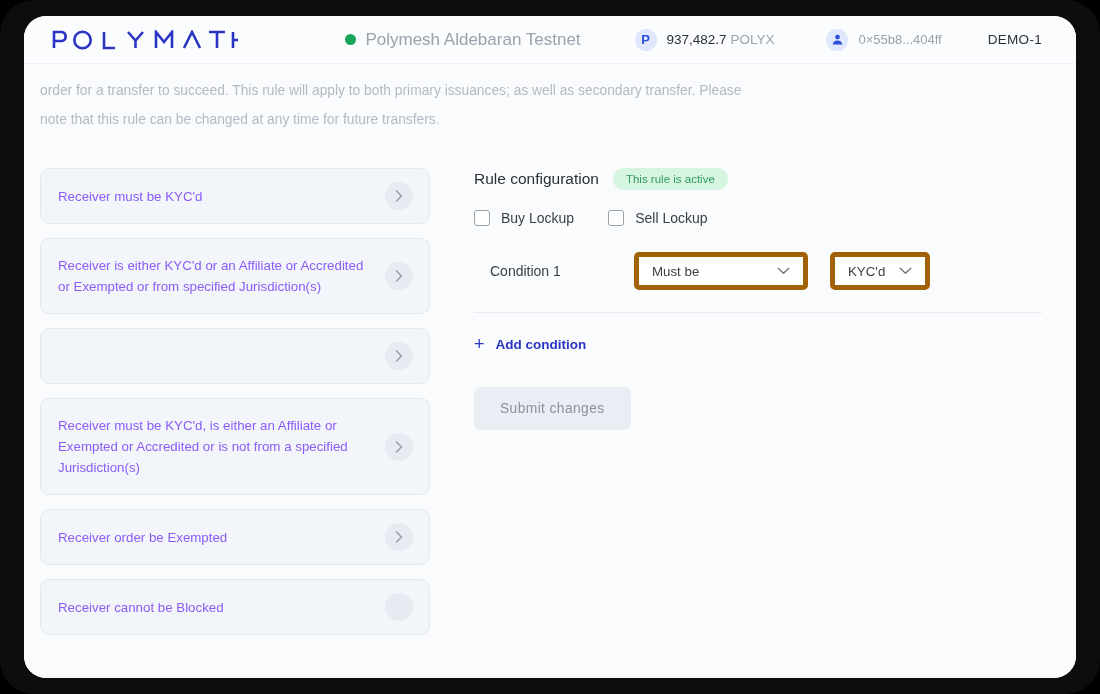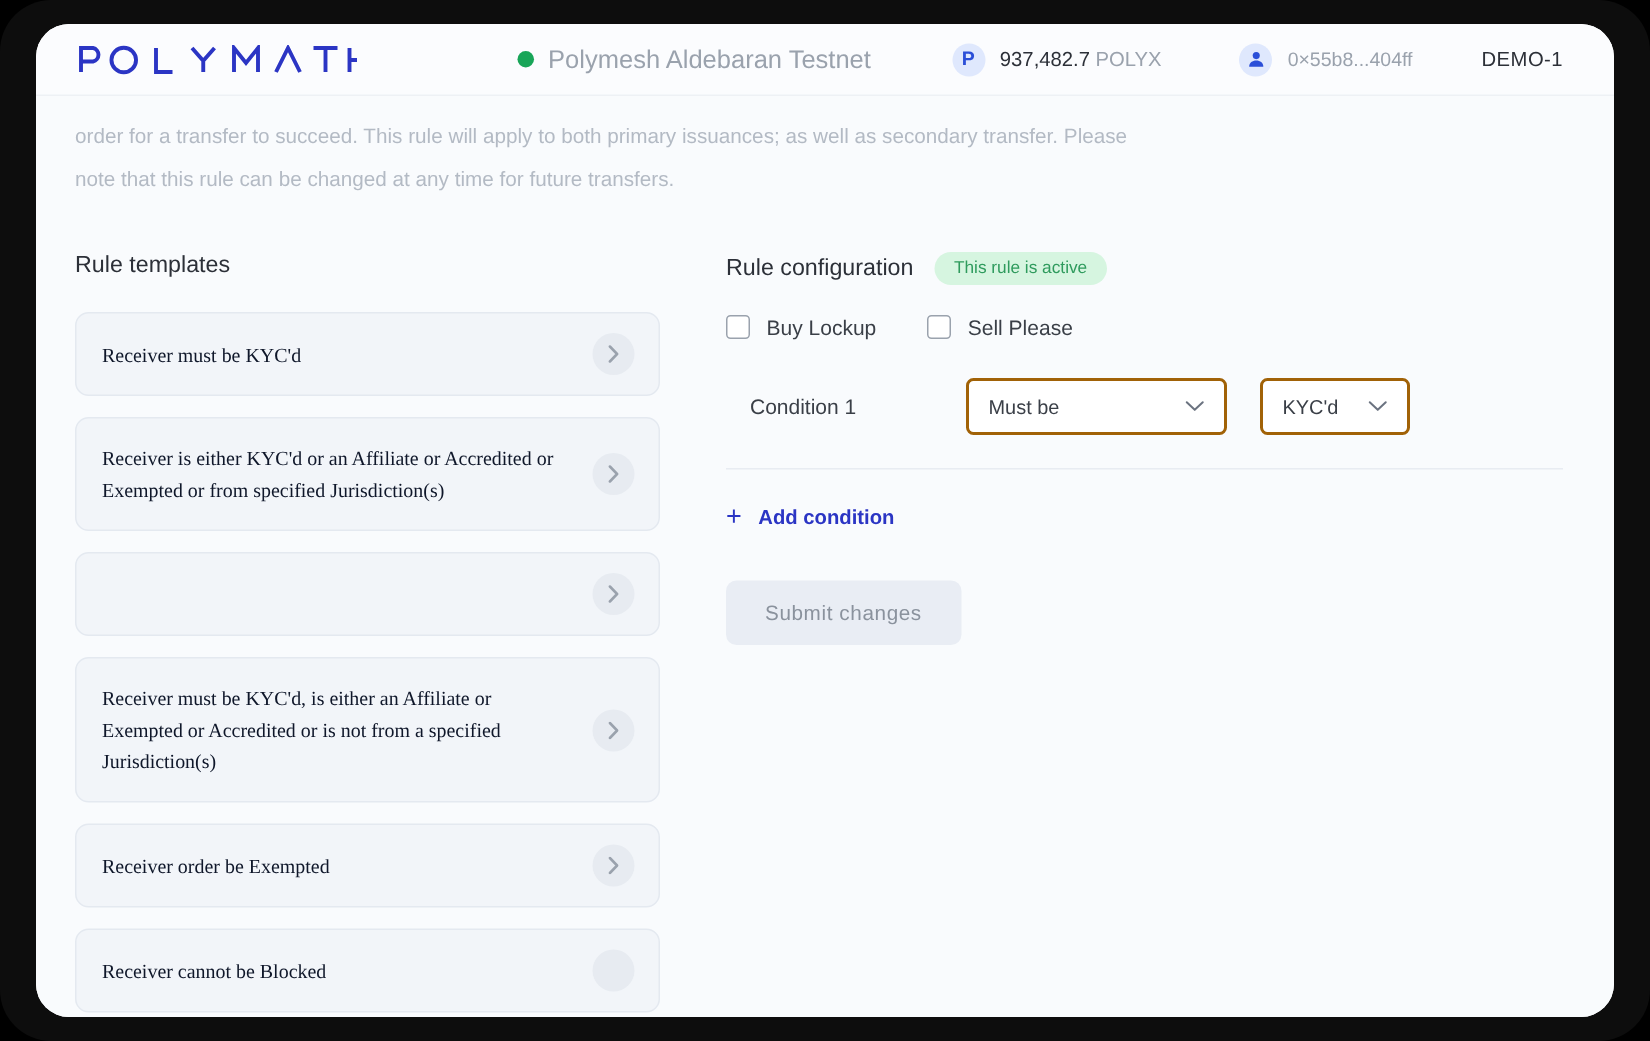--- a/index.html
+++ b/index.html
@@ -137,21 +137,21 @@
     color: #2c3038;
     letter-spacing: .3px;
     white-space: nowrap;
   }
 
   
   .page {
     position: relative;
     height: 614px;
     background: #f9fbfd;
-    padding: 0 34px 0 26px;
+    padding: 0 34px 0 16px;
     overflow: hidden;
   }
 
   .intro {
     padding-top: 12px;
     max-width: 720px;
     font-size: 13.8px;
     line-height: 29px;
     color: #b3bac4;
   }
@@ -180,22 +180,21 @@
     padding: 16px 64px 16px 17px;
     margin-bottom: 14px;
     min-height: 56px;
     display: flex;
     align-items: center;
     cursor: pointer;
   }
   .template-card .txt {
     font-size: 13.3px;
     line-height: 21px;
-    color: #0f172a;
-    font-family: Liberation Serif, serif;
+    color: #8b5cf6;
   }
   .chevron-btn {
     position: absolute;
     right: 16px;
     top: 50%;
     transform: translateY(-50%);
     width: 28px; height: 28px;
     border-radius: 50%;
     background: #e7ebf1;
     display: flex;
@@ -266,21 +265,21 @@
   .cond-label {
     font-size: 14px;
     color: #3a3f47;
     width: 160px;
     flex: none;
     padding-left: 16px;
   }
   .select {
     height: 38px;
     background: #ffffff;
-    border: 2px solid #a16207;
+    border: 5px solid #a16207;
     border-radius: 5px;
     display: flex;
     align-items: center;
     padding: 0 13px;
     cursor: pointer;
   }
   .select.wide { width: 174px; }
   .select.narrow { width: 100px; margin-left: 22px; }
   .select .val {
     font-size: 13.3px;
@@ -389,21 +388,20 @@
       </div>
     </div>
 
     <div class="page">
 
       <div class="intro">order for a transfer to succeed. This rule will apply to both primary issuances; as well as secondary transfer. Please note that this rule can be changed at any time for future transfers.</div>
 
       <div class="columns">
 
         <div class="left-col">
-          <div class="section-title">Rule templates</div>
 
           <div class="template-card">
             <span class="txt">Receiver must be KYC'd</span>
             <span class="chevron-btn">
               <svg width="8" height="12" viewBox="0 0 8 12" xmlns="http://www.w3.org/2000/svg" aria-hidden="true">
                 <path d="M1.6 1 L6.4 6 L1.6 11" fill="none" stroke="#9aa2ad" stroke-width="1.7" stroke-linecap="round" stroke-linejoin="round"></path>
               </svg>
             </span>
           </div>
 
@@ -457,21 +455,21 @@
             <span class="badge-active">This rule is active</span>
           </div>
 
           <div class="checkbox-row">
             <label class="cbx">
               <span class="box"></span>
               <span class="lbl">Buy Lockup</span>
             </label>
             <label class="cbx">
               <span class="box"></span>
-              <span class="lbl">Sell Please</span>
+              <span class="lbl">Sell Lockup</span>
             </label>
           </div>
 
 
           <div class="cond-row">
             <span class="cond-label">Condition 1</span>
 
             <div class="select wide">
               <span class="val">Must be</span>
               <span class="caret">

